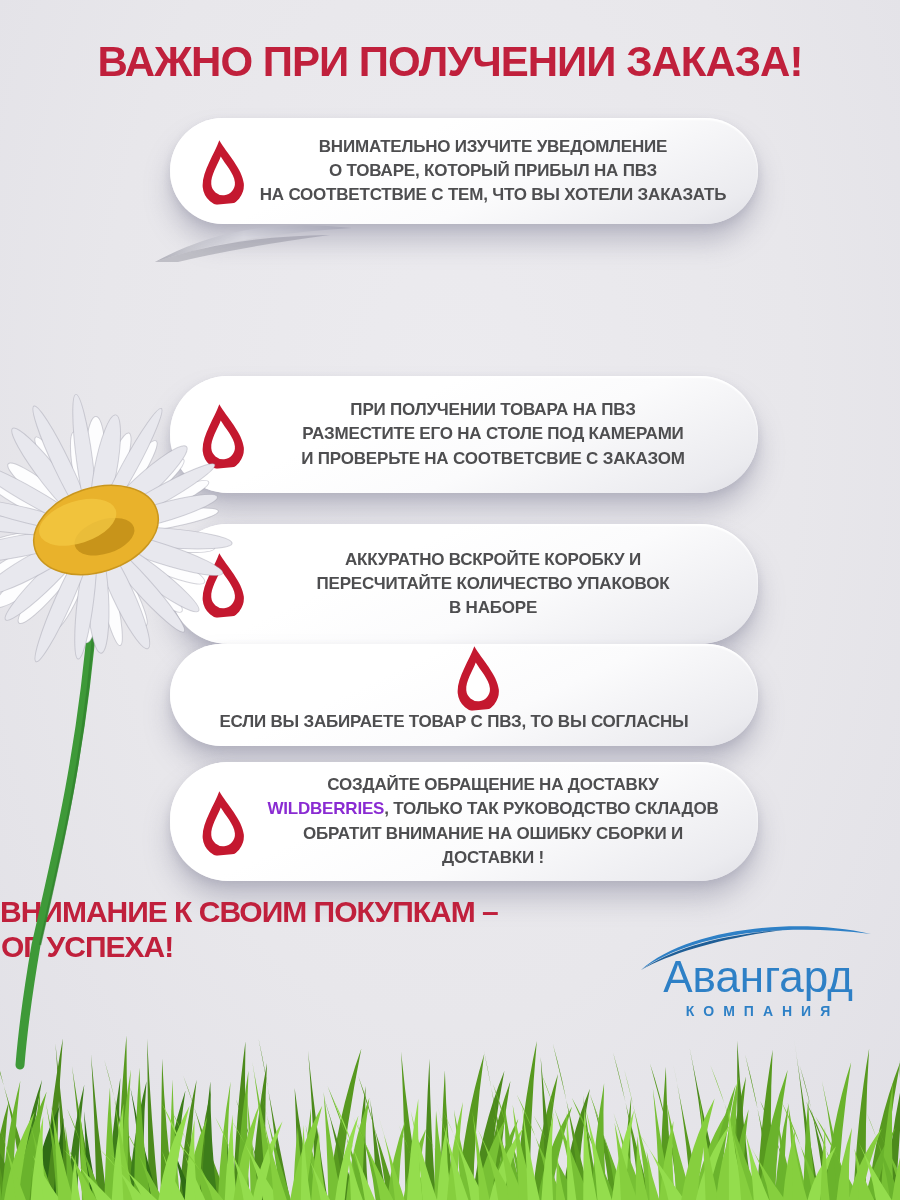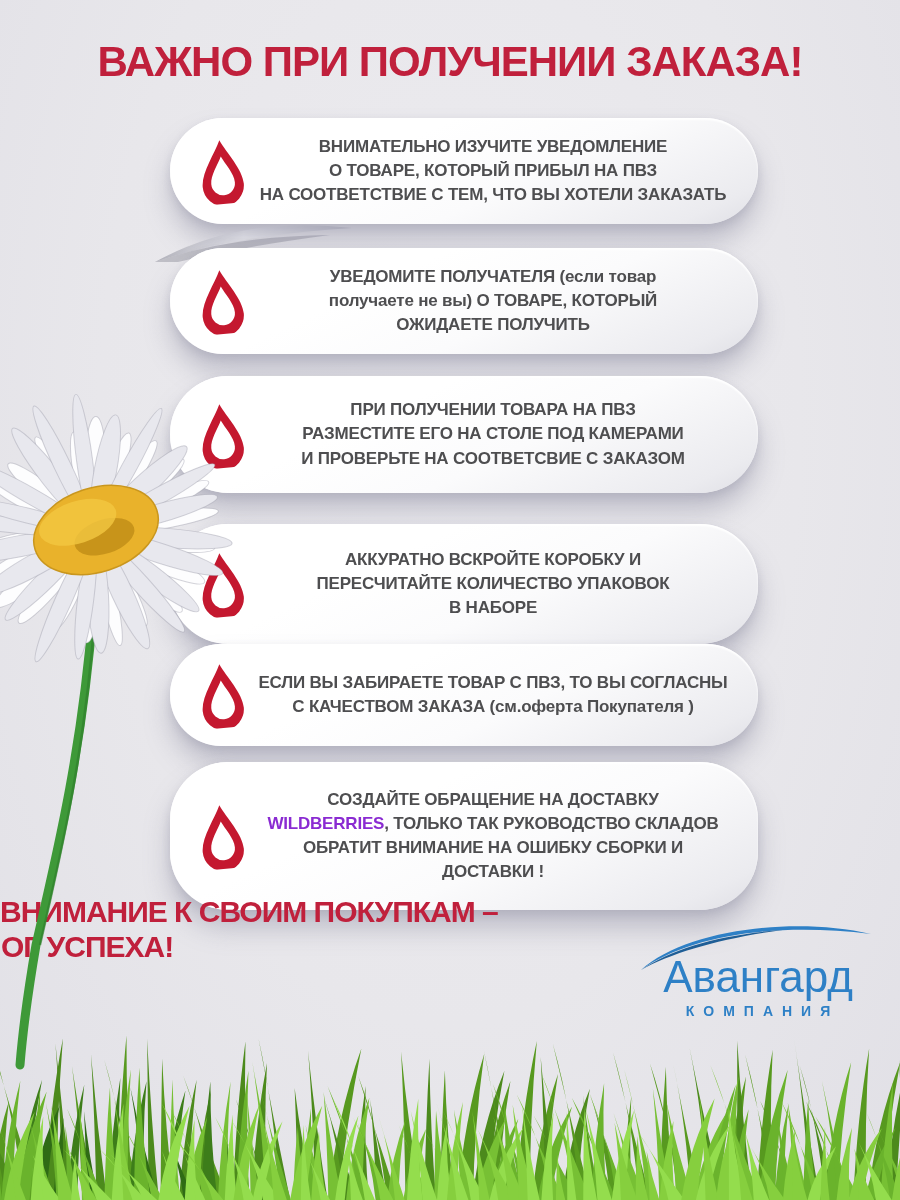--- a/index.html
+++ b/index.html
@@ -59,33 +59,20 @@
           <path d="M50 36 C57 51 73 71 73 88 A23 23 0 0 1 27 88 C27 71 43 51 50 36 Z" fill="#ffffff"></path>
         </svg>
     </span>
     <p>
         <span class="ln">ВНИМАТЕЛЬНО ИЗУЧИТЕ УВЕДОМЛЕНИЕ</span>
         <span class="ln">О ТОВАРЕ, КОТОРЫЙ ПРИБЫЛ НА ПВЗ</span>
         <span class="ln">НА СООТВЕТСТВИЕ С ТЕМ, ЧТО ВЫ ХОТЕЛИ ЗАКАЗАТЬ</span>
       </p>
   </div>
 
-  <div class="card" style="top:248px;height:106px;">
-    <span class="drop">
-      <svg viewBox="0 0 100 128">
-          <path d="M50 4 C62 30 90 64 90 92 A40 40 0 0 1 10 92 C10 64 38 30 50 4 Z" style="fill:var(--drop-red)"></path>
-          <path d="M50 36 C57 51 73 71 73 88 A23 23 0 0 1 27 88 C27 71 43 51 50 36 Z" fill="#ffffff"></path>
-        </svg>
-    </span>
-    <p>
-        <span class="ln">УВЕДОМИТЕ ПОЛУЧАТЕЛЯ (если товар</span>
-        <span class="ln">получаете не вы) О ТОВАРЕ, КОТОРЫЙ</span>
-        <span class="ln">ОЖИДАЕТЕ ПОЛУЧИТЬ</span>
-      </p>
-  </div>
 
   <div class="card" style="top:376px;height:117px;">
     <span class="drop">
       <svg viewBox="0 0 100 128">
           <path d="M50 4 C62 30 90 64 90 92 A40 40 0 0 1 10 92 C10 64 38 30 50 4 Z" style="fill:var(--drop-red)"></path>
           <path d="M50 36 C57 51 73 71 73 88 A23 23 0 0 1 27 88 C27 71 43 51 50 36 Z" fill="#ffffff"></path>
         </svg>
     </span>
     <p>
         <span class="ln">ПРИ ПОЛУЧЕНИИ ТОВАРА НА ПВЗ</span>
@@ -101,34 +88,33 @@
           <path d="M50 36 C57 51 73 71 73 88 A23 23 0 0 1 27 88 C27 71 43 51 50 36 Z" fill="#ffffff"></path>
         </svg>
     </span>
     <p>
         <span class="ln">АККУРАТНО ВСКРОЙТЕ КОРОБКУ И</span>
         <span class="ln">ПЕРЕСЧИТАЙТЕ КОЛИЧЕСТВО УПАКОВОК</span>
         <span class="ln">В НАБОРЕ</span>
       </p>
   </div>
 
-  <div class="card" style="top:644px;height:102px;">
+  <div class="card" style="top:644px;height:102px;flex-direction:column;">
     <span class="drop">
       <svg viewBox="0 0 100 128">
           <path d="M50 4 C62 30 90 64 90 92 A40 40 0 0 1 10 92 C10 64 38 30 50 4 Z" style="fill:var(--drop-red)"></path>
           <path d="M50 36 C57 51 73 71 73 88 A23 23 0 0 1 27 88 C27 71 43 51 50 36 Z" fill="#ffffff"></path>
         </svg>
     </span>
     <p>
         <span class="ln">ЕСЛИ ВЫ ЗАБИРАЕТЕ ТОВАР С ПВЗ, ТО ВЫ СОГЛАСНЫ</span>
-        <span class="ln">С КАЧЕСТВОМ ЗАКАЗА (см.оферта Покупателя )</span>
       </p>
   </div>
 
-  <div class="card" style="top:762px;height:148px;">
+  <div class="card" style="top:762px;height:119px;">
     <span class="drop">
       <svg viewBox="0 0 100 128">
           <path d="M50 4 C62 30 90 64 90 92 A40 40 0 0 1 10 92 C10 64 38 30 50 4 Z" style="fill:var(--drop-red)"></path>
           <path d="M50 36 C57 51 73 71 73 88 A23 23 0 0 1 27 88 C27 71 43 51 50 36 Z" fill="#ffffff"></path>
         </svg>
     </span>
     <p>
       <span class="ln">СОЗДАЙТЕ ОБРАЩЕНИЕ НА ДОСТАВКУ</span>
       <span class="ln"><span class="wb">WILDBERRIES</span><span>, ТОЛЬКО ТАК РУКОВОДСТВО СКЛАДОВ</span></span>
       <span class="ln">ОБРАТИТ ВНИМАНИЕ НА ОШИБКУ СБОРКИ И ДОСТАВКИ !</span>

